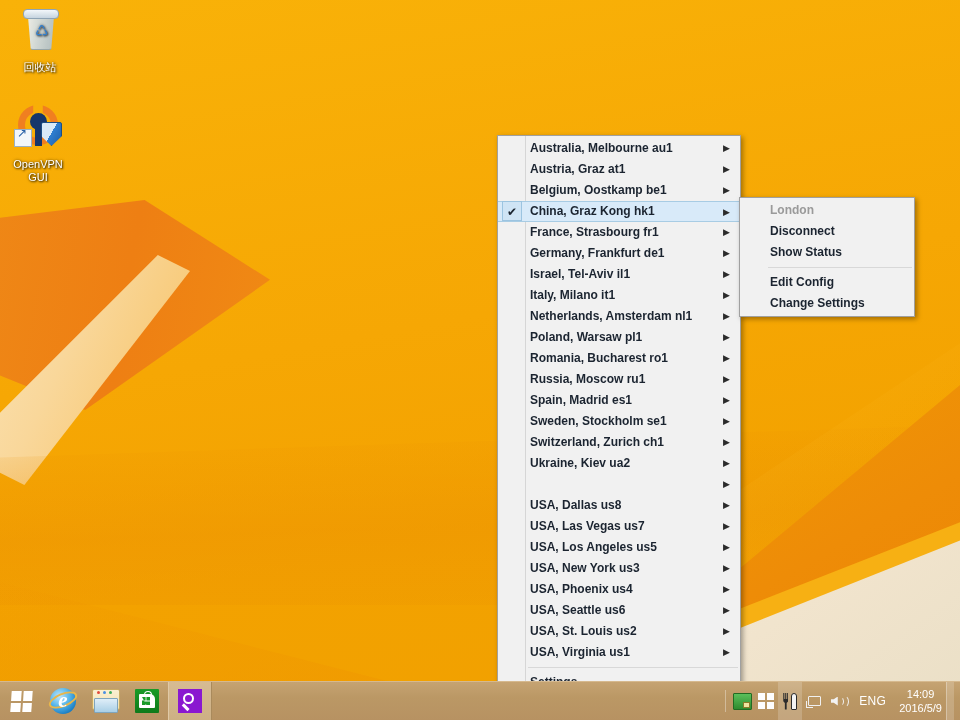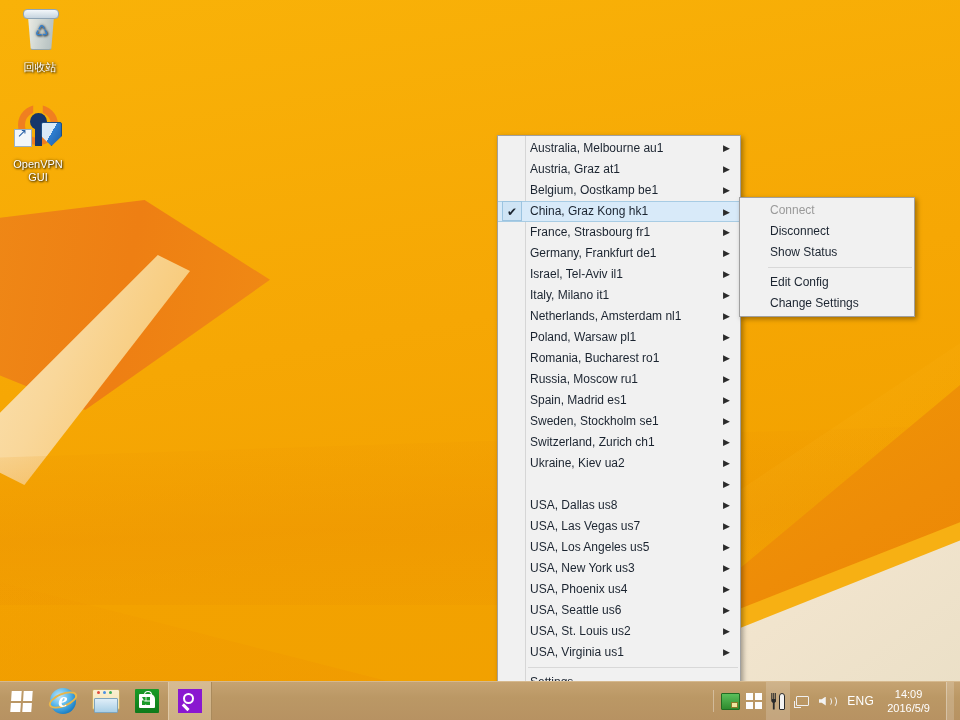--- a/index.html
+++ b/index.html
@@ -185,21 +185,21 @@
   }
   .menu-item {
     position: relative;
     height: 21px;
     line-height: 21px;
     padding-left: 32px;
     padding-right: 26px;
     white-space: nowrap;
     box-sizing: border-box;
   }
-  .menu-item .label { display: inline-block; }
+  .menu-item .label { display: inline-block; font-weight: bold; }
   .menu-item.checked {
     background: #d8eaf9;
     border-top: 1px solid #a8cce4;
     border-bottom: 1px solid #a8cce4;
     height: 21px;
     line-height: 19px;
   }
   .menu-item.checked .check {
     position: absolute;
     left: 4px; top: -1px;
@@ -468,21 +468,21 @@
     color: #ffffff;
     font-size: 12px;
     padding: 0 9px;
     letter-spacing: .3px;
   }
   .tray-clock {
     color: #ffffff;
     font-size: 11px;
     line-height: 14px;
     text-align: center;
-    padding: 0 16px 0 4px;
+    padding: 0 4px 0 4px;
   }
   .tray-clock div { display: block; }
   .show-desktop {
     width: 7px; height: 38px;
     background: rgba(255,255,255,.18);
     border-left: 1px solid rgba(255,255,255,.3);
   }
 </style>
 </head>
 <body>
@@ -550,21 +550,21 @@
         <div class="menu-item"><span class="label">USA, St. Louis us2</span><span class="arrow">▶</span></div>
         <div class="menu-item"><span class="label">USA, Virginia us1</span><span class="arrow">▶</span></div>
         <div class="menu-sep"></div>
         <div class="menu-item"><span class="label">Settings...</span></div>
         <div class="menu-item"><span class="label">Exit</span></div>
       </div>
   </div>
 
   <div class="menu" id="action-menu">
     <div id="action-menu-items">
-        <div class="menu-item disabled"><span class="label">Connect</span></div>
+        <div class="menu-item disabled"><span class="label">London</span></div>
         <div class="menu-item"><span class="label">Disconnect</span></div>
         <div class="menu-item"><span class="label">Show Status</span></div>
         <div class="menu-sep"></div>
         <div class="menu-item"><span class="label">Edit Config</span></div>
         <div class="menu-item"><span class="label">Change Settings</span></div>
       </div>
   </div>
 
   <div id="taskbar">
 

